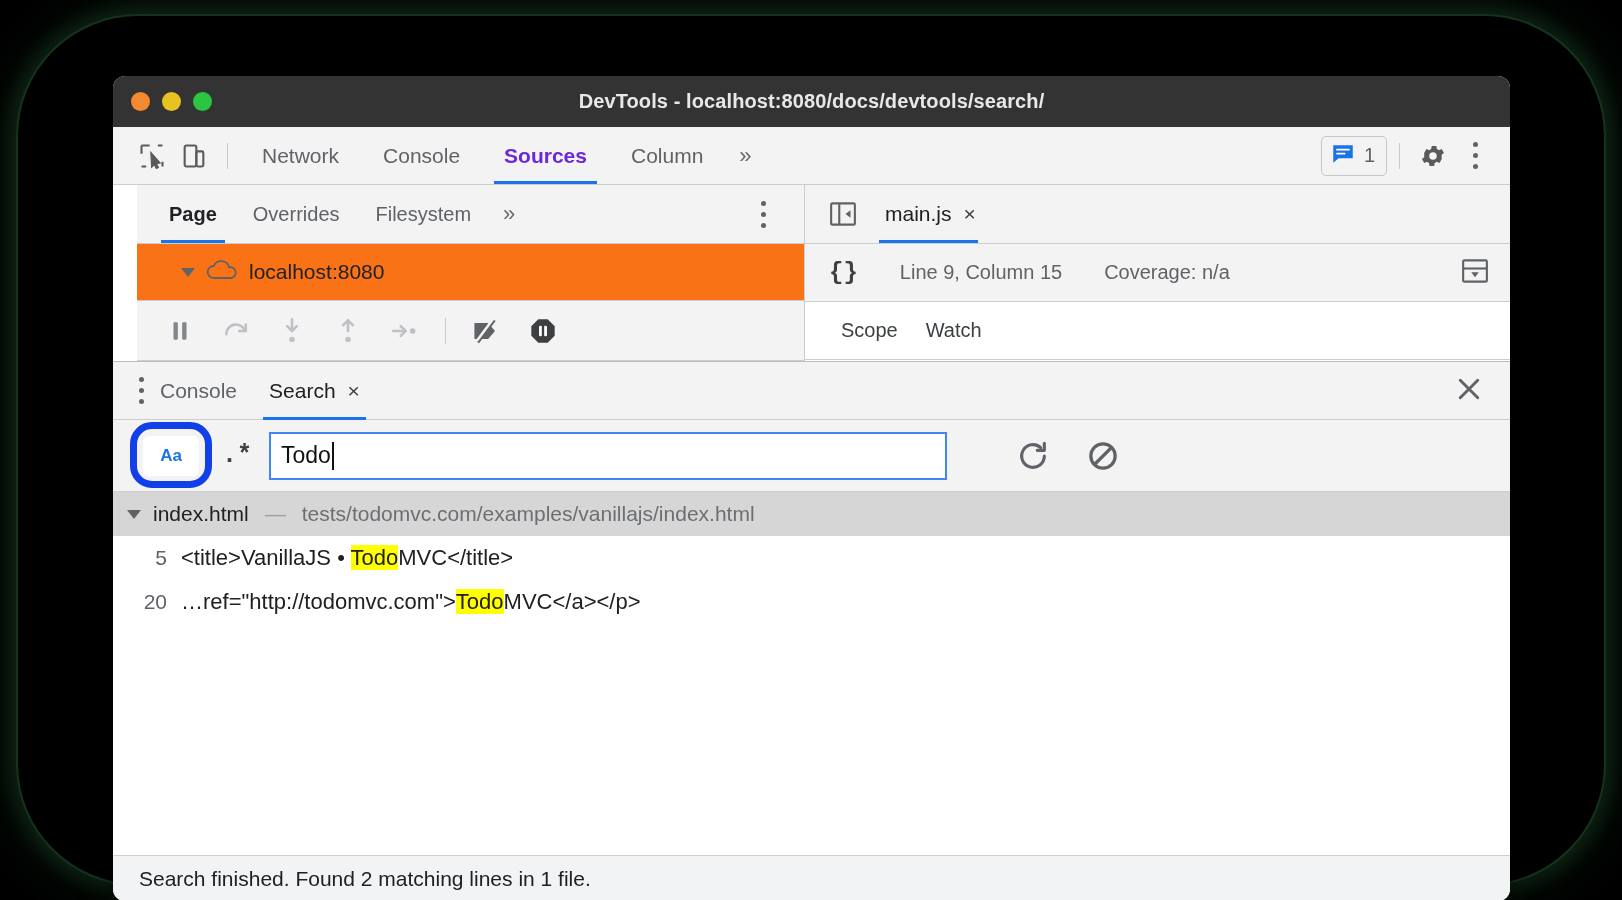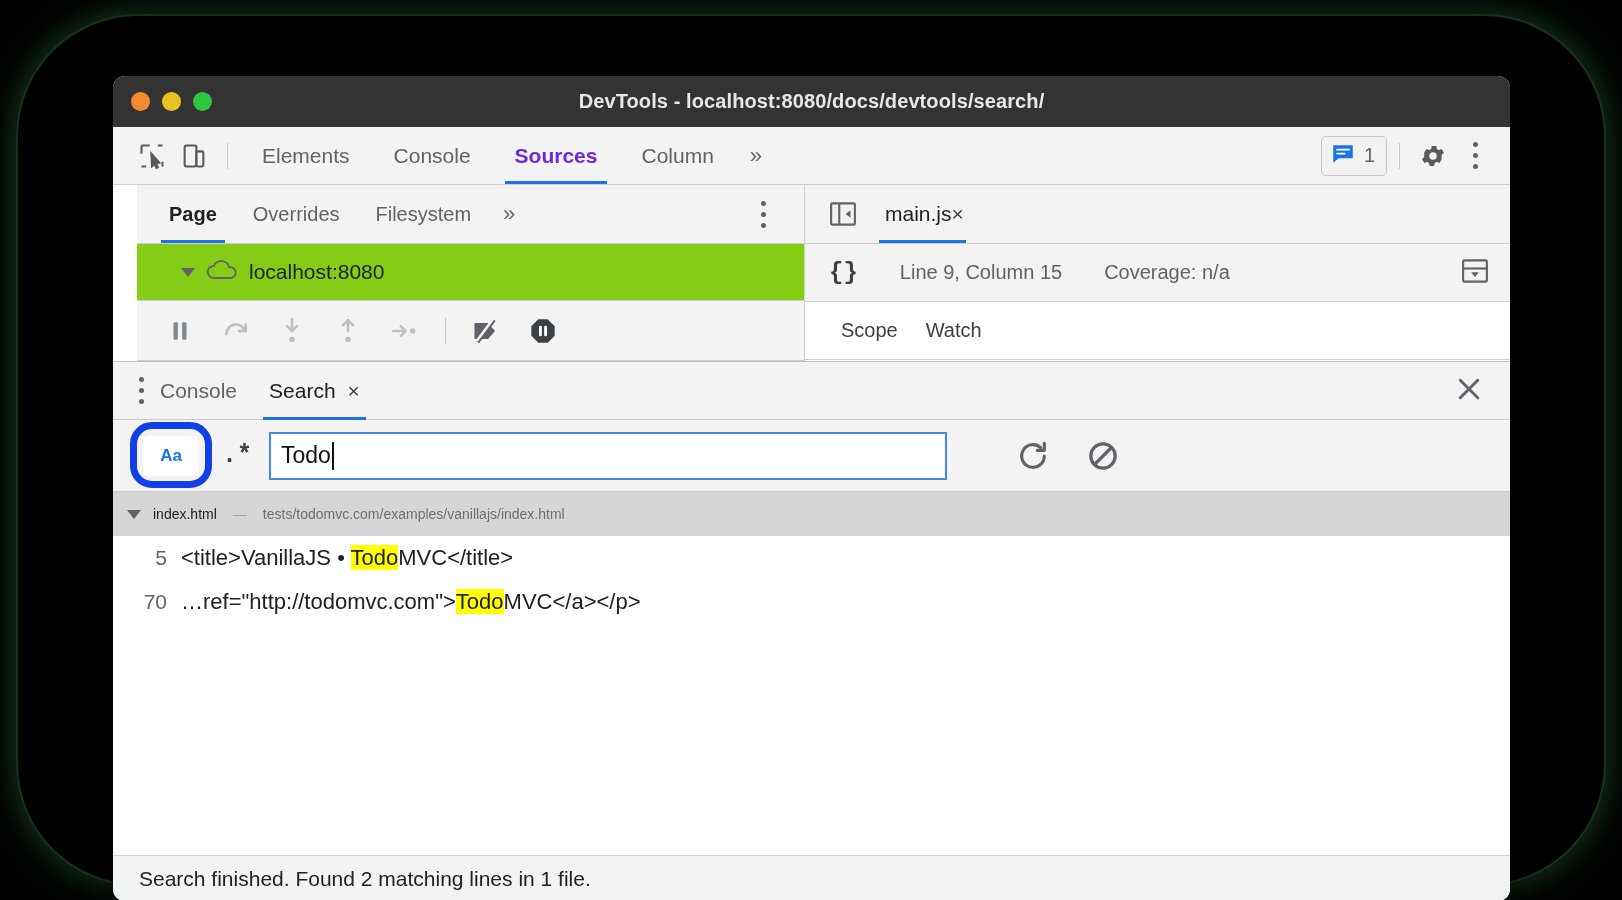--- a/index.html
+++ b/index.html
@@ -131,21 +131,21 @@
   }
   .ntab:first-child { margin-left: 14px; }
   .ntab.sel { color: #202124; font-weight: bold; }
   .ntab.sel::after {
     content: ""; position: absolute; left: 10px; right: 10px; bottom: 0;
     height: 3px; background: #1a73e8;
   }
 
   #navtree {
     height: 57px;
-    background: #84cc16;
+    background: #f97316;
     display: flex; align-items: center;
     border-bottom: 1px solid #cdcdcd;
     padding-left: 44px;
     gap: 10px;
   }
   .tri { width: 0; height: 0; border-left: 8px solid #5f6368; border-top: 6px solid transparent; border-bottom: 6px solid transparent; }
   .tri.down { border-left: 7px solid transparent; border-right: 7px solid transparent; border-top: 9px solid #5f6368; border-bottom: 0; }
   #navtree .lbl { font-size: 21px; color: #202124; }
 
   #debugbar {
@@ -159,21 +159,21 @@
   #debugbar .db { width: 38px; height: 38px; display:flex; align-items:center; justify-content:center; color:#80868b; }
 
   #edittabs {
     height: 59px;
     background: #f3f3f3;
     display: flex; align-items: center;
     border-bottom: 1px solid #cdcdcd;
   }
   #edittabs .panelbtn { margin-left: 16px; width: 44px; height: 44px; display:flex;align-items:center;justify-content:center; }
   .filetab {
-    height: 58px; display: flex; align-items: center; 
+    height: 58px; display: flex; align-items: center; gap: 12px;
     padding: 0 16px 0 20px; position: relative;
     font-size: 21px; color: #202124;
   }
   .filetab::after {
     content:""; position:absolute; left:14px; right:14px; bottom:0; height:3px; background:#1a73e8;
   }
   .xmark { font-size: 21px; color: #3c4043; }
 
   #statusbar {
     height: 58px;
@@ -263,21 +263,21 @@
   .sbtn { width: 44px; height: 44px; display:flex; align-items:center; justify-content:center; color:#5f6368; }
   #searchbar .sbtn.first { margin-left: 64px; }
   #searchbar .sbtn.second { margin-left: 26px; }
 
   
   #filehdr {
     height: 44px;
     background: #d6d6d6;
     display: flex; align-items: center; gap: 12px;
     padding-left: 14px;
-    font-size: 14px;
+    font-size: 21px;
   }
   #filehdr .fname { color: #202124; }
   #filehdr .dash { color: #9aa0a6; margin: 0 4px; }
   #filehdr .fpath { color: #6b6f73; }
 
   .resrow {
     height: 44px;
     display: flex; align-items: center;
     font-size: 22px;
     color: #202124;
@@ -329,21 +329,21 @@
         </svg>
       </div>
       <div class="tb-icon">
         <svg width="28" height="28" viewBox="0 0 24 24" fill="none" stroke="#5a5a5a" stroke-width="1.8">
           <rect x="4" y="3" width="10" height="18" rx="1.5"></rect>
           <rect x="14" y="8" width="6" height="13" rx="1.2"></rect>
         </svg>
       </div>
       <div class="vsep"></div>
 
-      <div class="mtab">Elements</div>
+      <div class="mtab">Network</div>
       <div class="mtab">Console</div>
       <div class="mtab sel">Sources</div>
       <div class="mtab">Column</div>
       <div class="chev">»</div>
 
       <div class="spacer"></div>
 
       <div id="issues">
         <span>
           <svg width="26" height="26" viewBox="0 0 24 24">
@@ -532,20 +532,20 @@
         <span class="dash">—</span>
         <span class="fpath">tests/todomvc.com/examples/vanillajs/index.html</span>
       </div>
 
       <div class="resrow">
         <span class="lineno">5</span>
         <span class="code"><span>&lt;title&gt;VanillaJS • </span><span class="hl">Todo</span><span>MVC&lt;/title&gt;</span></span>
       </div>
 
       <div class="resrow">
-        <span class="lineno">70</span>
+        <span class="lineno">20</span>
         <span class="code"><span>…ref="http://todomvc.com"&gt;</span><span class="hl">Todo</span><span>MVC&lt;/a&gt;&lt;/p&gt;</span></span>
       </div>
     </div>
 
     <div id="footer">Search finished.  Found 2 matching lines in 1 file.</div>
   </div>
 </div>
 
 </body></html>

